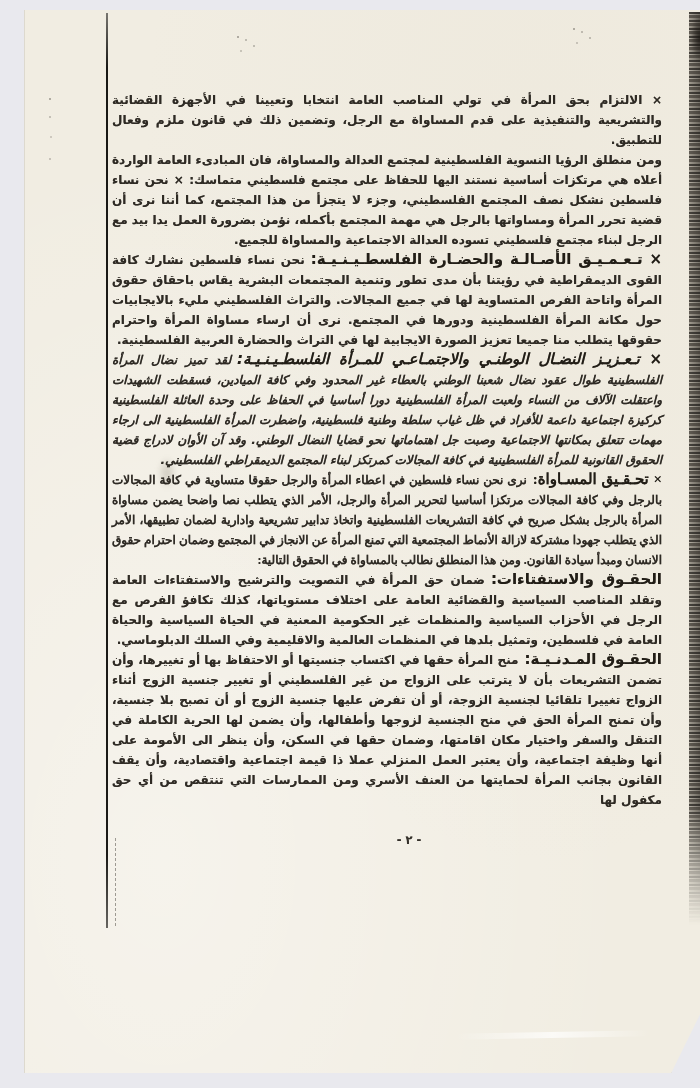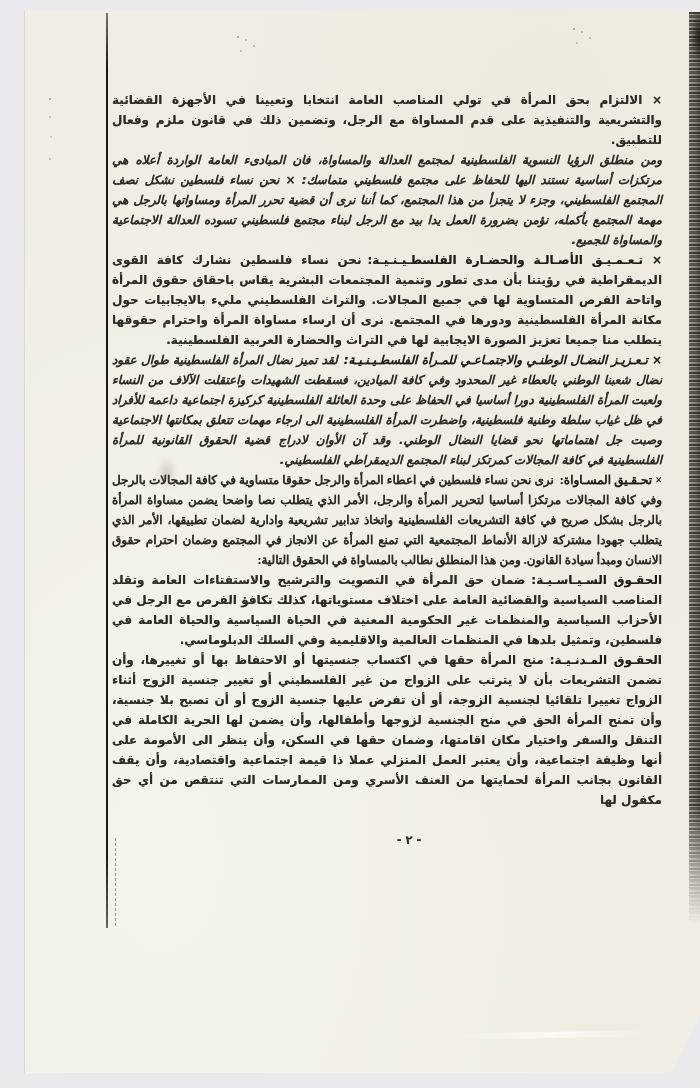--- a/index.html
+++ b/index.html
@@ -83,28 +83,28 @@
     direction:rtl;
     color:#2e2a24;
     font-weight:700;
     font-size:12px;
     line-height:20px;
     text-align:justify;
     text-shadow:0 0 0.5px rgba(46,42,36,0.55);
   }
   .content p{margin:0 0 0 0;}
   .p1{margin-bottom:18px;}
-  .p2{margin-bottom:12px;font-style:italic;}
+  .p2{margin-bottom:12px;}
   .p3{margin-bottom:10px;}
   .p4{margin-bottom:16px;font-style:italic;}
   .p5{margin-bottom:18px;font-family:Liberation Serif, serif;}
   .p6{margin-bottom:14px;}
   .p7{margin-bottom:0;}
   .head{
-    font-size:12px;
+    font-size:15px;
     line-height:1;
     color:#211d16;
     letter-spacing:0.3px;
   }
   .head:not(:empty){margin-inline-end:6px;}
   .pagenum{
     margin-top:20px;
     text-align:center;
     font-size:11.5px;
     letter-spacing:2px;
@@ -130,19 +130,19 @@
     <div class="dots c"></div>
     <div class="smudge"></div>
     <div class="streak"></div>
 
     <div class="content">
       <p class="p1"><span class="head"></span><span>× الالتزام بحق المرأة في تولي المناصب العامة انتخابا وتعيينا في الأجهزة القضائية والتشريعية والتنفيذية على قدم المساواة مع الرجل، وتضمين ذلك في قانون ملزم وفعال للتطبيق.</span></p>
       <p class="p2"><span class="head"></span><span>ومن منطلق الرؤيا النسوية الفلسطينية لمجتمع العدالة والمساواة، فان المبادىء العامة الواردة أعلاه هي مرتكزات أساسية نستند اليها للحفاظ على مجتمع فلسطيني متماسك:  × نحن نساء فلسطين نشكل نصف المجتمع الفلسطيني، وجزء لا يتجزأ من هذا المجتمع، كما أننا نرى أن قضية تحرر المرأة ومساواتها بالرجل هي مهمة المجتمع بأكمله، نؤمن بضرورة العمل يدا بيد مع الرجل لبناء مجتمع فلسطيني تسوده العدالة الاجتماعية والمساواة للجميع.</span></p>
       <p class="p3"><span class="head">× تـعـمـيـق الأصـالـة والحضـارة الفلسطـيـنـيـة:</span><span>نحن نساء فلسطين نشارك كافة القوى الديمقراطية في رؤيتنا بأن مدى تطور وتنمية المجتمعات البشرية يقاس باحقاق حقوق المرأة واتاحة الفرص المتساوية لها في جميع المجالات. والتراث الفلسطيني مليء بالايجابيات حول مكانة المرأة الفلسطينية ودورها في المجتمع. نرى أن ارساء مساواة المرأة واحترام حقوقها يتطلب منا جميعا تعزيز الصورة الايجابية لها في التراث والحضارة العربية الفلسطينية.</span></p>
       <p class="p4"><span class="head">× تـعـزيـز النضـال الوطنـي والاجتمـاعـي للمـرأة الفلسطـيـنـيـة:</span><span>لقد تميز نضال المرأة الفلسطينية طوال عقود نضال شعبنا الوطني بالعطاء غير المحدود وفي كافة الميادين، فسقطت الشهيدات واعتقلت الآلاف من النساء ولعبت المرأة الفلسطينية دورا أساسيا في الحفاظ على وحدة العائلة الفلسطينية كركيزة اجتماعية داعمة للأفراد في ظل غياب سلطة وطنية فلسطينية، واضطرت المرأة الفلسطينية الى ارجاء مهمات تتعلق بمكانتها الاجتماعية وصبت جل اهتماماتها نحو قضايا النضال الوطني.  وقد آن الأوان لادراج قضية الحقوق القانونية للمرأة الفلسطينية في كافة المجالات كمرتكز لبناء المجتمع الديمقراطي الفلسطيني.</span></p>
       <p class="p5"><span class="head">× تحـقـيق المسـاواة:</span><span>نرى نحن نساء فلسطين في اعطاء المرأة والرجل حقوقا متساوية في كافة المجالات بالرجل وفي كافة المجالات مرتكزا أساسيا لتحرير المرأة والرجل، الأمر الذي يتطلب نصا واضحا يضمن مساواة المرأة بالرجل بشكل صريح في كافة التشريعات الفلسطينية واتخاذ تدابير تشريعية وادارية لضمان تطبيقها، الأمر الذي يتطلب جهودا مشتركة لازالة الأنماط المجتمعية التي تمنع المرأة عن الانجاز في المجتمع وضمان احترام حقوق الانسان ومبدأ سيادة القانون. ومن هذا المنطلق نطالب بالمساواة في الحقوق التالية:</span></p>
-      <p class="p6"><span class="head">الحقـوق السـيـاسـيـة:</span><span>ضمان حق المرأة في التصويت والترشيح والاستفتاءات العامة وتقلد المناصب السياسية والقضائية العامة على اختلاف مستوياتها، كذلك تكافؤ الفرص مع الرجل في الأحزاب السياسية والمنظمات غير الحكومية المعنية في الحياة السياسية والحياة العامة في فلسطين، وتمثيل بلدها في المنظمات العالمية والاقليمية وفي السلك الدبلوماسي.</span></p>
+      <p class="p6"><span class="head">الحقـوق والاستفتاءات:</span><span>ضمان حق المرأة في التصويت والترشيح والاستفتاءات العامة وتقلد المناصب السياسية والقضائية العامة على اختلاف مستوياتها، كذلك تكافؤ الفرص مع الرجل في الأحزاب السياسية والمنظمات غير الحكومية المعنية في الحياة السياسية والحياة العامة في فلسطين، وتمثيل بلدها في المنظمات العالمية والاقليمية وفي السلك الدبلوماسي.</span></p>
       <p class="p7"><span class="head">الحقـوق المـدنـيـة:</span><span>منح المرأة حقها في اكتساب جنسيتها أو الاحتفاظ بها أو تغييرها، وأن تضمن التشريعات بأن لا يترتب على الزواج من غير الفلسطيني أو تغيير جنسية الزوج أثناء الزواج تغييرا تلقائيا لجنسية الزوجة، أو أن تفرض عليها جنسية الزوج أو أن تصبح بلا جنسية، وأن تمنح المرأة الحق في منح الجنسية لزوجها وأطفالها، وأن يضمن لها الحرية الكاملة في التنقل والسفر واختيار مكان اقامتها، وضمان حقها في السكن، وأن ينظر الى الأمومة على أنها وظيفة اجتماعية، وأن يعتبر العمل المنزلي عملا ذا قيمة اجتماعية واقتصادية، وأن يقف القانون بجانب المرأة لحمايتها من العنف الأسري ومن الممارسات التي تنتقص من أي حق مكفول لها</span></p>
       <div class="pagenum">- ٢ -</div>
     </div>
 
   </div>
 </div>
 
 </body></html>

